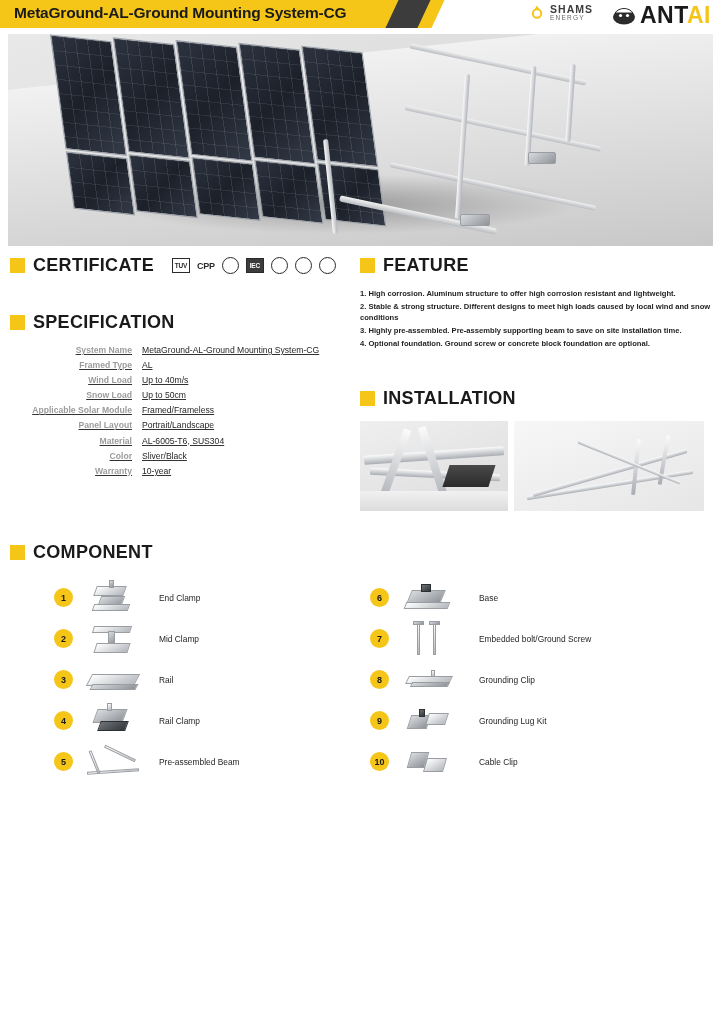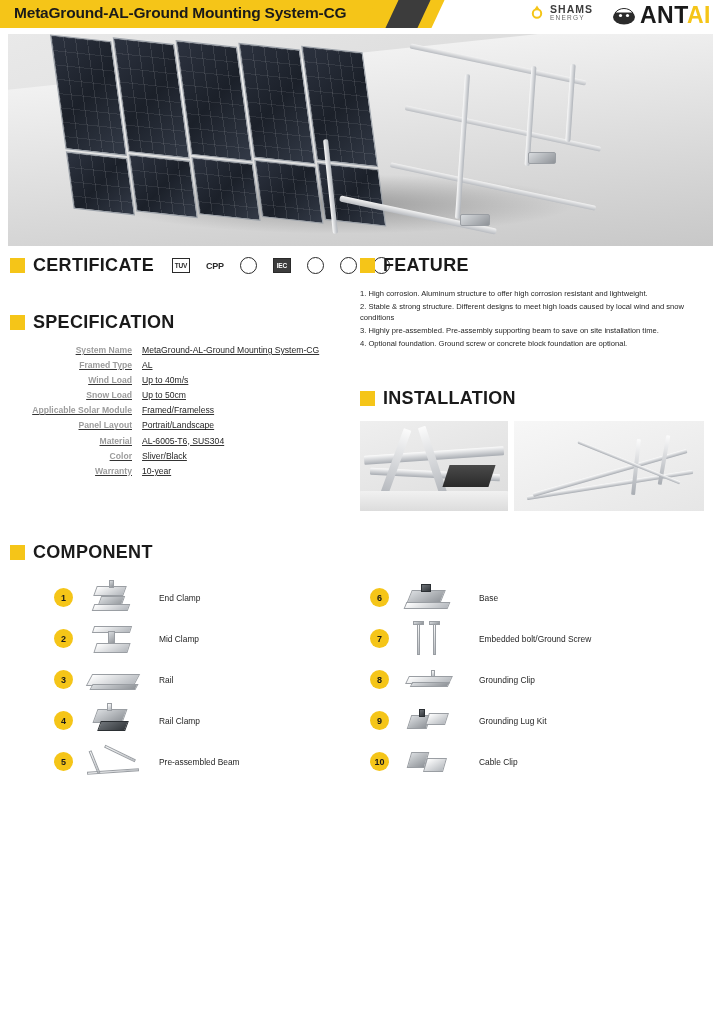--- a/index.html
+++ b/index.html
@@ -200,21 +200,21 @@
     width: 330px;
   }
   .cert-row {
     display: flex;
     align-items: center;
     gap: 8px;
   }
   .cert-logos {
     display: flex;
     align-items: center;
-    gap: 16px;
+    gap: 7px;
     margin-left: 10px;
   }
   .cert-badge {
     font-size: 6.5px;
     color: #2a2a2a;
     display: flex;
     align-items: center;
     justify-content: center;
     font-weight: bold;
     letter-spacing: -0.2px;
@@ -266,20 +266,21 @@
     position: absolute;
     left: 360px;
     top: 255px;
     width: 352px;
   }
   .feature-list {
     margin-top: 12px;
     font-size: 7.6px;
     line-height: 1.45;
     color: #1f1f1f;
+    font-weight: bold;
   }
   .feature-list div { margin-bottom: 2px; }
 
   
   .installation {
     position: absolute;
     left: 360px;
     top: 388px;
     width: 352px;
   }

